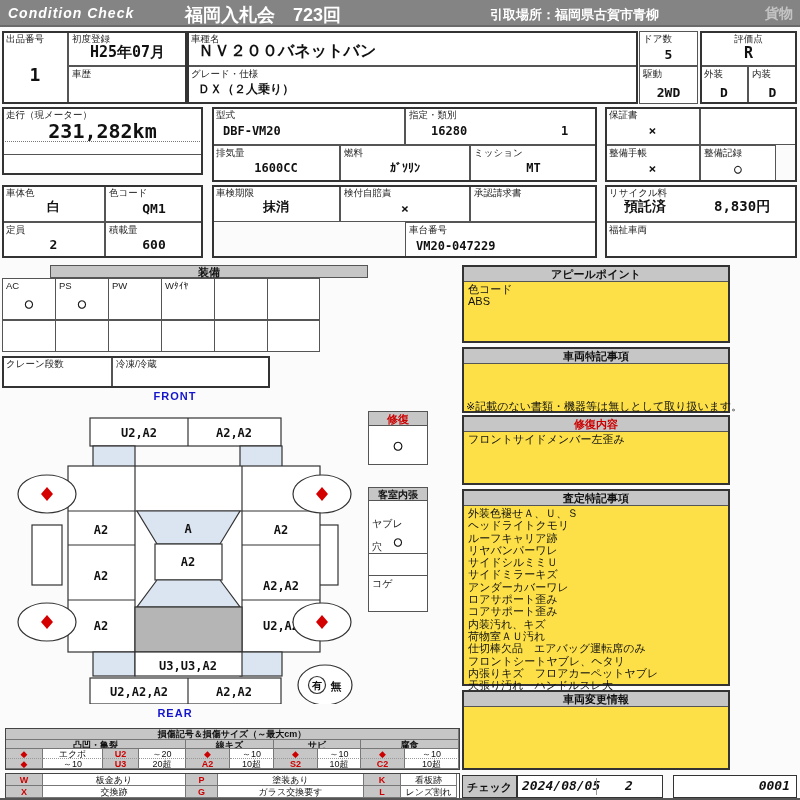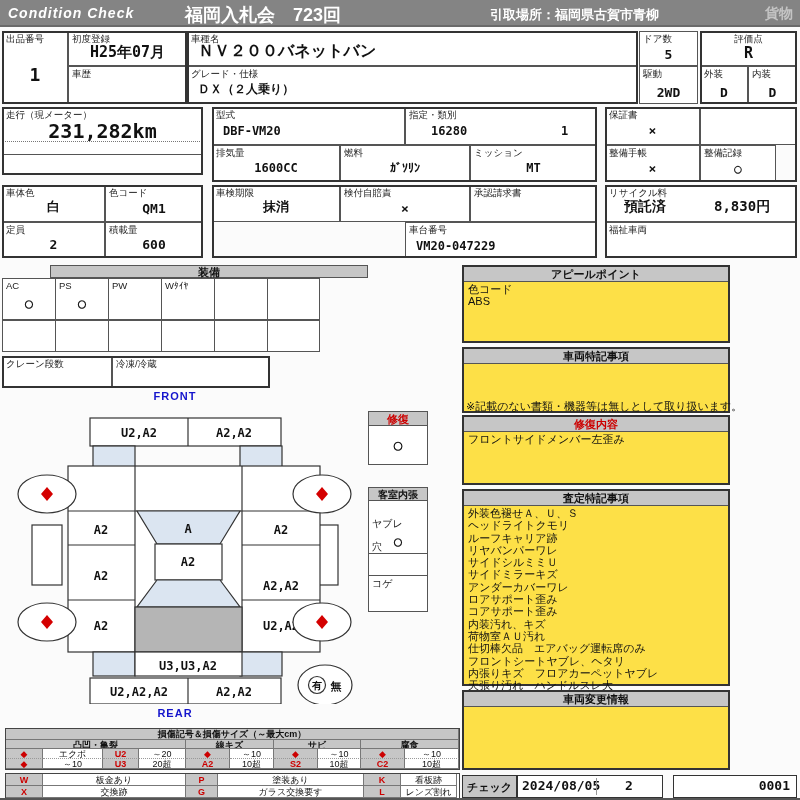--- a/index.html
+++ b/index.html
@@ -27,21 +27,21 @@
   .pbody{position:relative;font-size:11px;line-height:12.3px;padding:1px 4px;white-space:pre-line;}
   .red{color:#cc0000;}
   .blue-label{color:#1414cc;font-weight:bold;font-size:11px;text-align:center;letter-spacing:1px;}
   
   .lgd{position:absolute;display:grid;box-sizing:border-box;border:1px solid #555;background:#fff;}
   .lgd div{box-sizing:border-box;border-right:1px solid #777;border-bottom:1px solid #777;
            font-size:9px;text-align:center;overflow:hidden;white-space:nowrap;line-height:10px;}
   .lgd .gy{background:#c6c6c6;}
   .lgd .rd{color:#cc0000;font-weight:bold;}
   .lgd .dot{border-bottom:1px dotted #999;}
-  .mono{font-family:"DejaVu Sans Mono","Liberation Mono",monospace;}
+  .mono{font-family:"DejaVu Sans Mono","Liberation Mono",monospace;font-style:italic;}
 </style>
 </head>
 <body>
 
 <div class="page">
 
   <div class="abs topbar">
     <div class="abs brand">Condition  Check</div>
     <div class="abs auction">福岡入札会　723回</div>
     <div class="abs pickup">引取場所：福岡県古賀市青柳</div>

